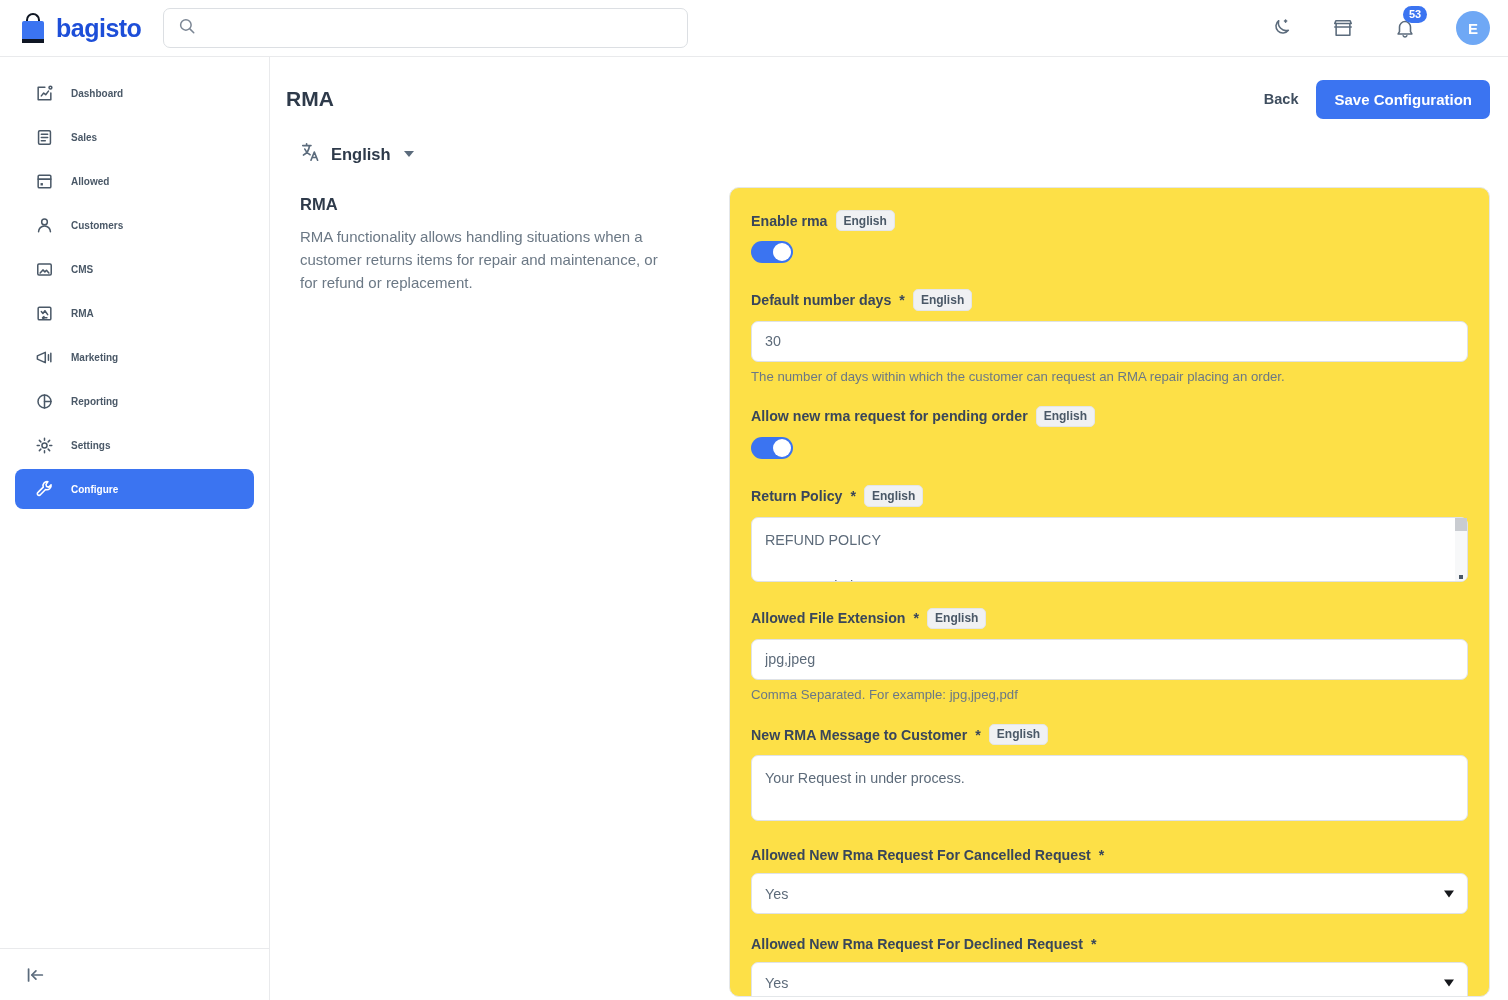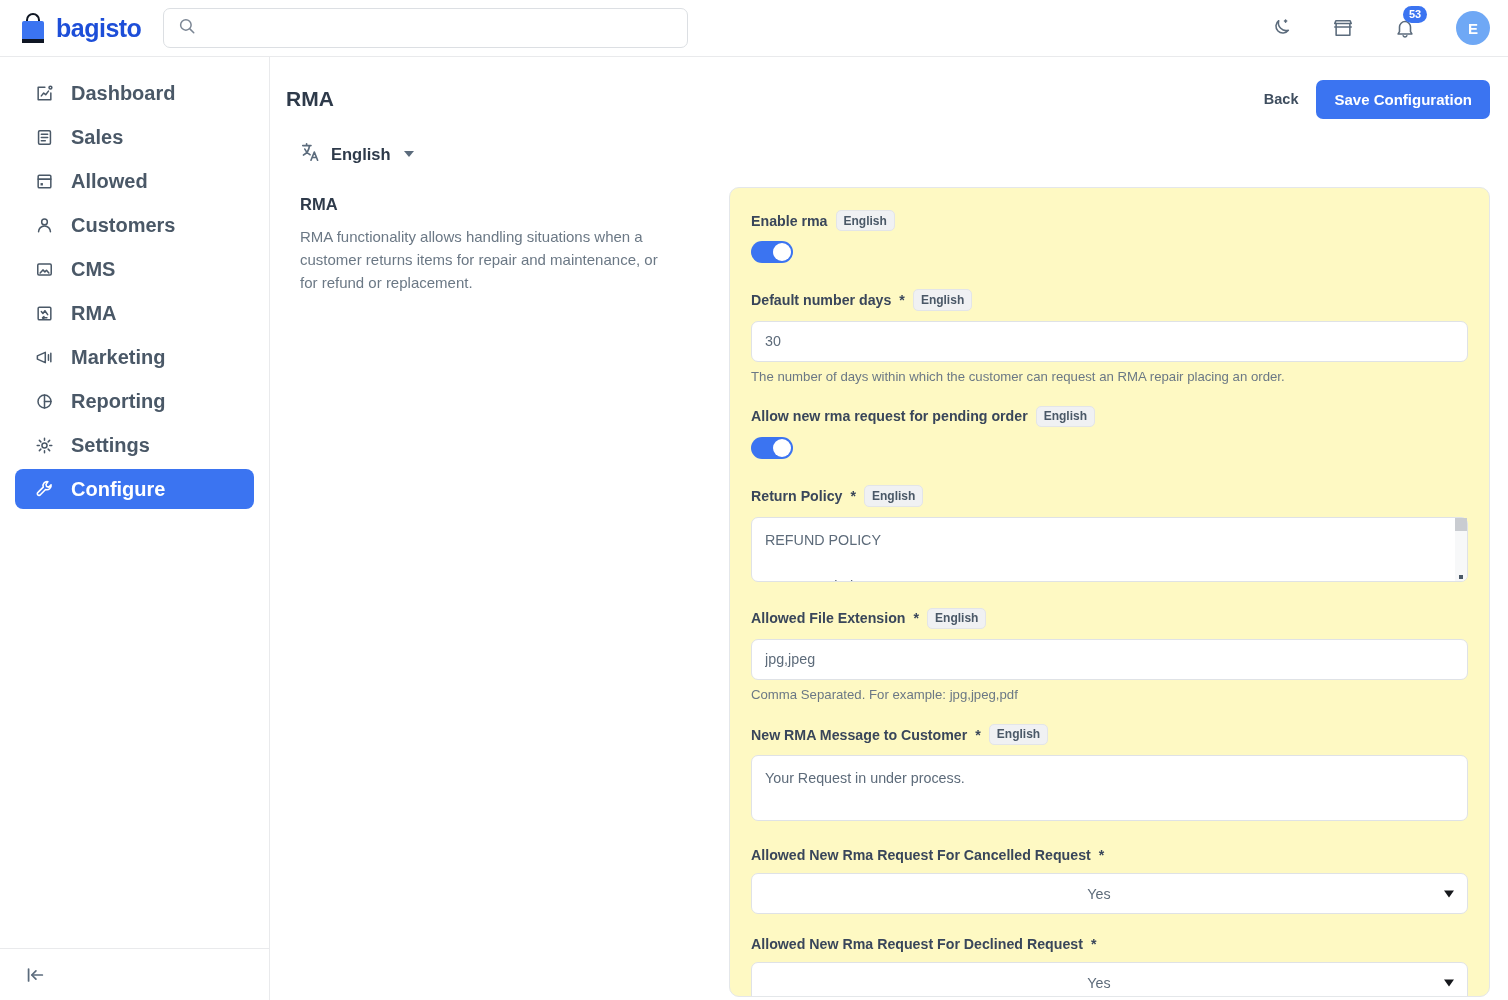--- a/index.html
+++ b/index.html
@@ -88,21 +88,21 @@
     background: #ffffff;
     border-right: 1px solid #e9eaec;
     padding-top: 12px;
     z-index: 20;
   }
   .nav-item {
     display: flex; align-items: center; gap: 16px;
     height: 40px; margin: 4px 15px;
     padding: 0 19px;
     border-radius: 8px;
-    font-size: 20px; font-weight: 600;
+    font-size: 10px; font-weight: 600;
     color: #4a5867; cursor: pointer;
   }
   .nav-item.active { background: #3b74f1; color: #ffffff; }
   .nav-icon { width: 21px; height: 21px; display: flex; align-items: center; justify-content: center; flex: 0 0 21px; }
   .sidebar-footer {
     position: absolute; bottom: 0; left: 0;
     width: 269px; height: 52px;
     border-top: 1px solid #e9eaec;
     display: flex; align-items: center;
     padding-left: 24px;
@@ -167,21 +167,21 @@
     font-size: 16.5px; font-weight: bold; color: #2e3a4a;
     margin-bottom: 11px;
   }
   .left-desc p {
     font-size: 15px; line-height: 1.54; color: #6b7885;
     max-width: 372px;
   }
 
   .card {
     flex: 1;
-    background: #fef9c3;
+    background: #fde047;
     border: 1px solid #e4e7ea;
     border-radius: 10px;
     padding: 22px 21px 24px 21px;
     margin-left: 13px;
     max-height: 810px;
     overflow: hidden;
   }
 
   .field { margin-bottom: 22px; }
   .field:last-child { margin-bottom: 0; }
@@ -253,21 +253,20 @@
   .sel-wrap { position: relative; }
   .sel {
     width: 100%; height: 41px;
     border: 1px solid #dfe2e6; border-radius: 7px;
     padding: 0 34px 0 13px;
     font-size: 14.3px; color: #5d6b7a;
     font-family: inherit; outline: none;
     background: #fff;
     appearance: none; -webkit-appearance: none;
     cursor: pointer;
-    text-align: center;
   }
   .sel-arrow {
     position: absolute; right: 14px; top: 50%;
     transform: translateY(-50%);
     width: 0; height: 0;
     border-left: 5.5px solid transparent;
     border-right: 5.5px solid transparent;
     border-top: 7px solid #16181c;
     pointer-events: none;
   }

